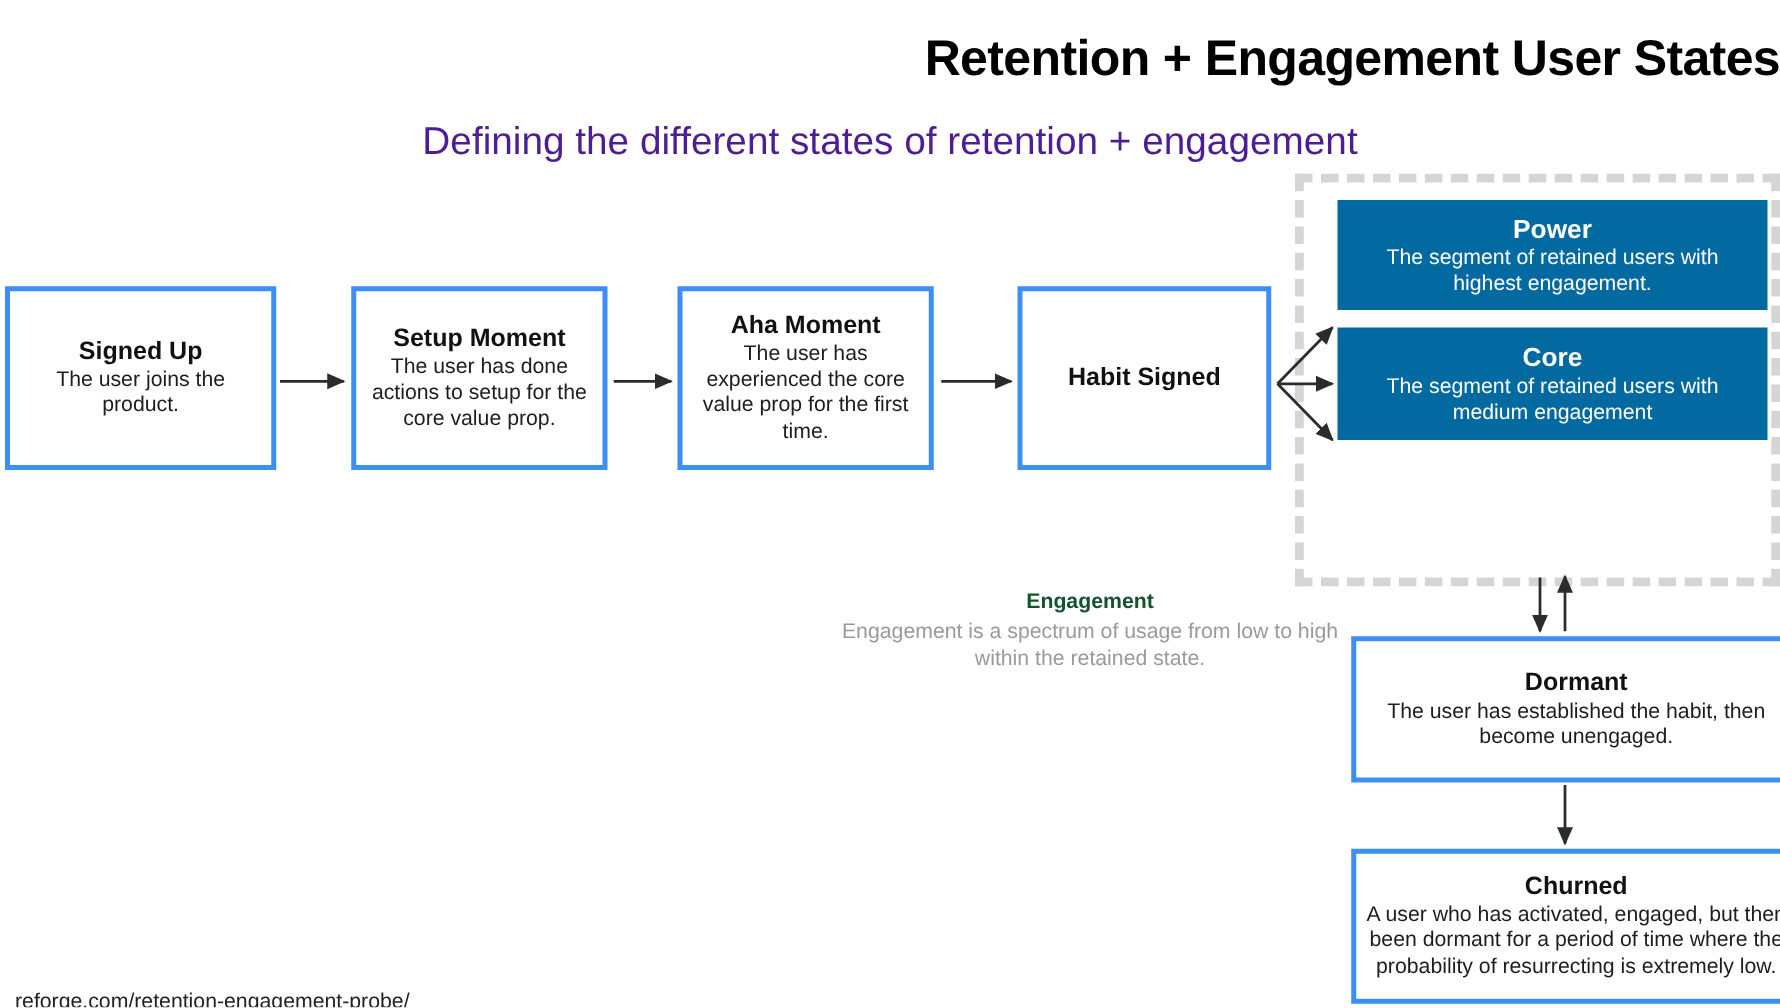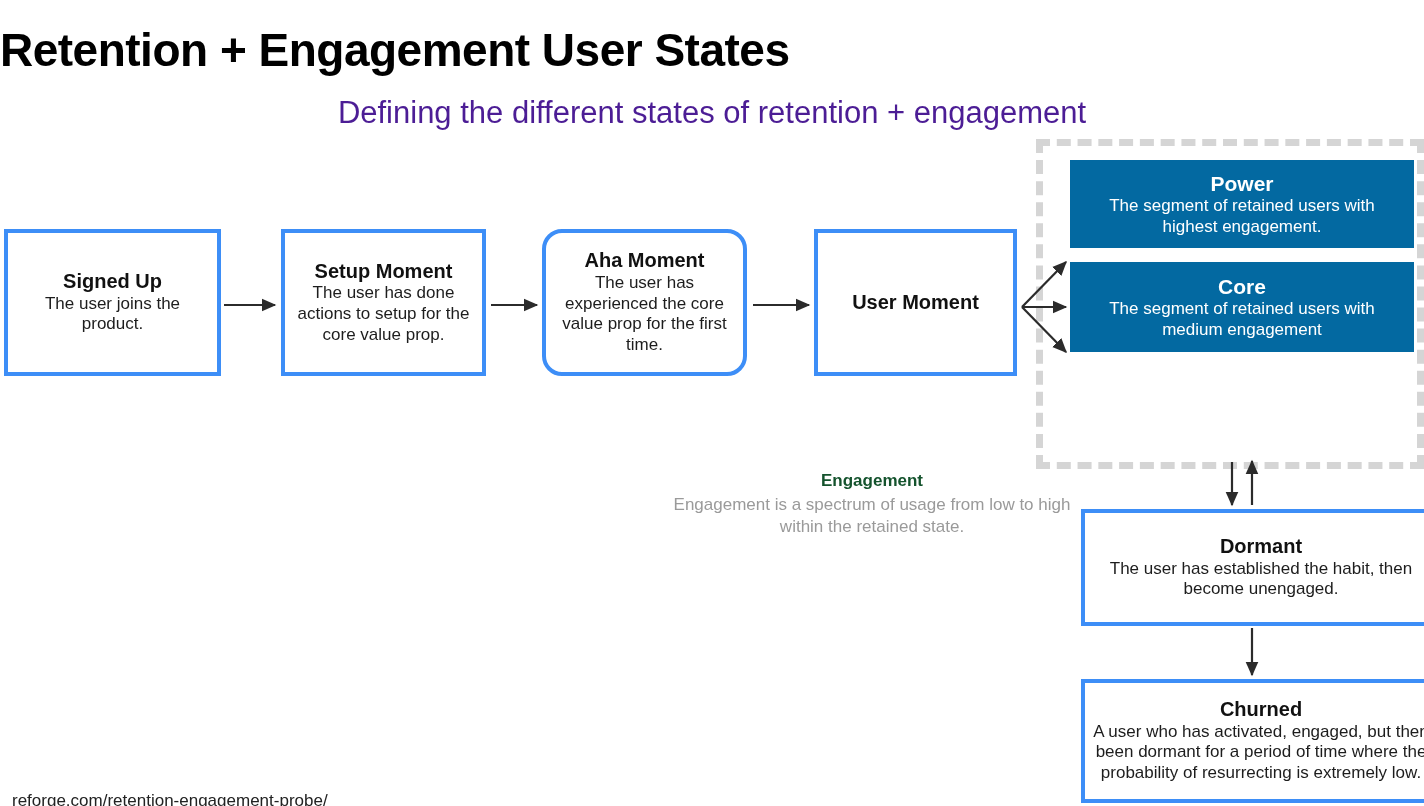--- a/index.html
+++ b/index.html
@@ -18,22 +18,22 @@
     overflow: hidden;
     background: #ffffff;
   }
 
   
   #title {
     position: absolute;
     left: 0;
     top: 26px;
     width: 1424px;
-    text-align: left;
-    font-size: 46px;
+    text-align: right;
+    font-size: 40px;
     font-weight: bold;
     color: #000000;
     letter-spacing: -0.5px;
     line-height: 1.05;
     white-space: nowrap;
   }
   #subtitle {
     position: absolute;
     left: 0;
     top: 96px;
@@ -159,27 +159,27 @@
   <div class="node" style="left:4px; top:229px; width:217px; height:147px;">
     <div class="n-title">Signed Up</div>
     <div class="n-desc">The user joins the product.</div>
   </div>
 
   <div class="node" style="left:281px; top:229px; width:205px; height:147px;">
     <div class="n-title">Setup Moment</div>
     <div class="n-desc">The user has done actions to setup for the core value prop.</div>
   </div>
 
-  <div class="node" style="left:542px; top:229px; width:205px; height:147px;border-radius:20px;">
+  <div class="node" style="left:542px; top:229px; width:205px; height:147px;">
     <div class="n-title">Aha Moment</div>
     <div class="n-desc">The user has experienced the core value prop for the first time.</div>
   </div>
 
   <div class="node" style="left:814px; top:229px; width:203px; height:147px;">
-    <div class="n-title">User Moment</div>
+    <div class="n-title">Habit Signed</div>
   </div>
 
   <div class="seg" style="left:1070px; top:160px; width:344px; height:88px;">
     <div class="s-title">Power</div>
     <div class="s-desc">The segment of retained users with highest engagement.</div>
   </div>
 
   <div class="seg" style="left:1070px; top:262px; width:344px; height:90px;">
     <div class="s-title">Core</div>
     <div class="s-desc">The segment of retained users with medium engagement</div>

